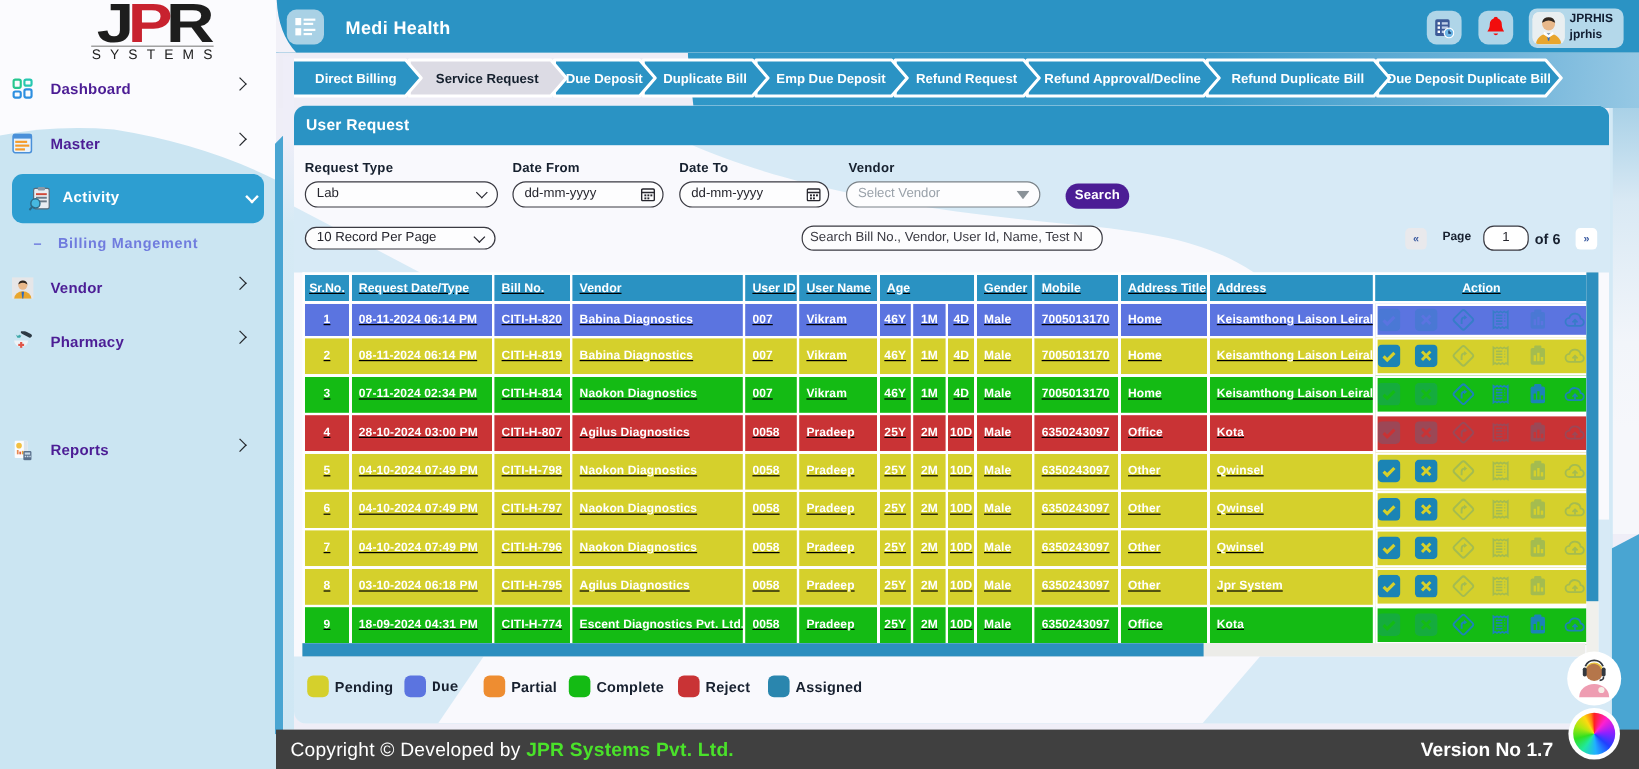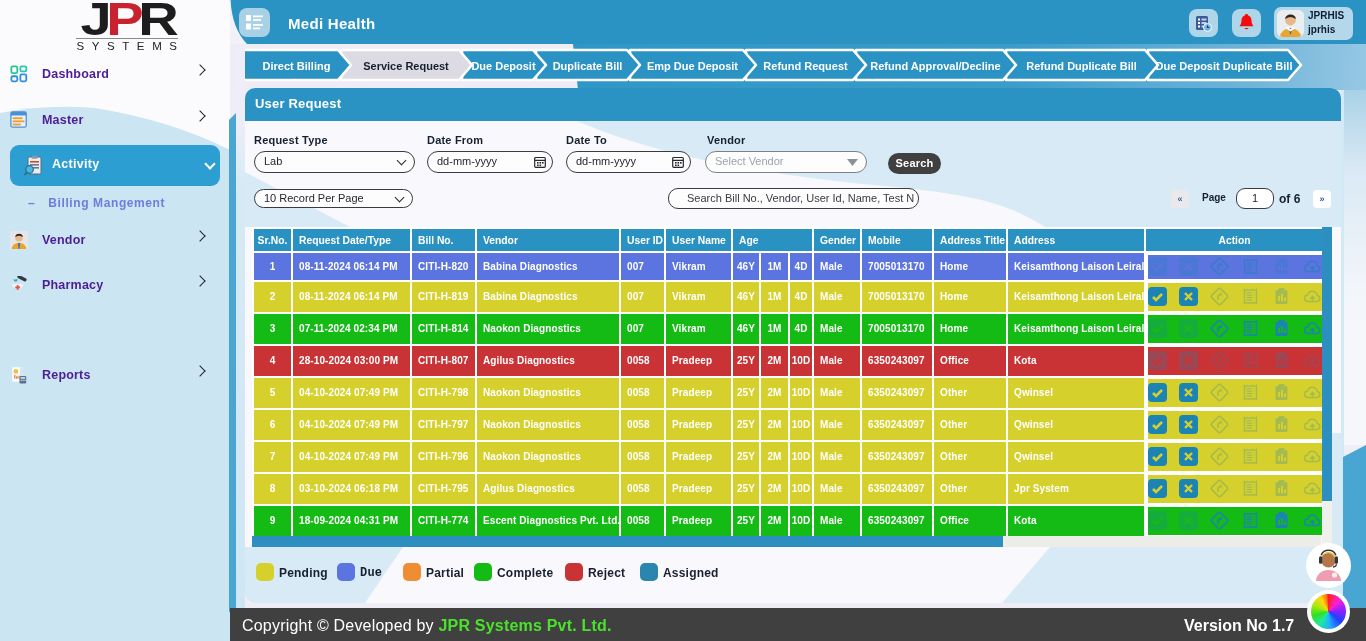--- a/index.html
+++ b/index.html
@@ -33,25 +33,25 @@
 #bczone-l { left:232px; top:44px; width:1134px; height:46px; background:#EEEDF6; }
 #bczone-r { left:573px; top:44px; width:793px; height:46px; background:linear-gradient(95deg,#2F97C7 0%,#3A9CCA 55%,#6FB3D9 85%,#96C8E4 100%); clip-path:polygon(0 0,100% 0,100% 100%,5px 100%); }
 
 
 #card { left:245px; top:88px; width:1096px; height:515px; background:#D8EAF6; border-radius:10px; overflow:hidden; }
 #orderbar { left:0; top:0; width:1096px; height:33px; background:#2A93C4; }
 #orderbar span { position:absolute; left:10px; top:8px; color:#fff; font-weight:bold; font-size:13px; letter-spacing:.2px; }
 .flabel { font-size:11px; font-weight:bold; color:#16202E; letter-spacing:.2px; }
 .fctrl { position:absolute; background:#FDFDFE; border:1.4px solid #3A3A42; border-radius:11px; font-size:11px; color:#26262E; }
 .selarrow { position:absolute; width:7px; height:7px; border-right:1.6px solid #26262E; border-bottom:1.6px solid #26262E; transform:rotate(45deg); }
-#searchbtn { position:absolute; left:643px; top:65px; width:53px; height:21px; background:#404040; border:none; border-radius:11px; color:#fff; font-weight:bold; font-size:11px; text-align:center; line-height:21px; letter-spacing:.2px; }
+#searchbtn { position:absolute; left:643px; top:65px; width:53px; height:21px; background:#4c1d95; border:none; border-radius:11px; color:#fff; font-weight:bold; font-size:11px; text-align:center; line-height:21px; letter-spacing:.2px; }
 
 
 #tblwrap { left:252px; top:227px; }
-table { border-collapse:collapse; table-layout:fixed; width:1071px; }
+table { border-collapse:collapse; table-layout:fixed; width:1071px;text-decoration:underline; }
 td,th { border:2px solid #fff; font-size:10px; overflow:hidden; white-space:nowrap; padding:0 0 0 6px; text-align:left; height:32px; }
 thead th { background:#2A92C2; color:#fff; font-weight:bold; height:24px; font-size:10.3px; letter-spacing:0; }
 tbody td { color:#fff; font-weight:bold; letter-spacing:.1px; }
 tbody tr:first-child td { height:27.7px; }
 tr.c-due td { background:#5B74E0; }
 tr.c-pen td { background:#D5D02C; }
 tr.c-com td { background:#14BB14; }
 tr.c-rej td { background:#C93335; }
 .tc { text-align:center; padding:0 !important; }
 .acticons { display:flex; gap:12px; justify-content:center; align-items:center; padding:0 !important; }
@@ -287,21 +287,21 @@
           <rect x="5.5" y="8.5" width="1.6" height="1.6" fill="#26262E"></rect>
         </svg></div>
     <div class="abs fctrl" style="left:460px;top:63px;width:162px;height:22px;line-height:19px;padding-left:9px;color:#9AA2AA;border-color:#7A8288;">Select Vendor
       <svg style="position:absolute;right:8px;top:7px" width="11" height="7">
           <polygon points="0,0 11,0 5.5,7" fill="#8A9298"></polygon>
         </svg></div>
     <div class="abs" id="searchbtn">Search</div>
 
     <div class="abs fctrl" style="left:9px;top:101px;width:159px;height:19px;line-height:16px;padding-left:9px;font-size:11px;">10 Record Per Page
       <span class="selarrow" style="left:141px;top:4px;"></span></div>
-    <div class="abs fctrl" style="left:423px;top:100px;width:251px;height:21px;line-height:18px;padding-left:18px;font-size:11px;border-radius:10px;color:#3A3A42;">Search Bill No., Vendor, User Id, Name, Test N</div>
+    <div class="abs fctrl" style="left:423px;top:100px;width:251px;height:21px;line-height:18px;padding-left:6px;font-size:11px;border-radius:10px;color:#3A3A42;">Search Bill No., Vendor, User Id, Name, Test N</div>
     <div class="abs" style="left:926px;top:102px;width:18px;height:18px;background:#E9E9EC;border-radius:4px;text-align:center;line-height:18px;font-size:9px;color:#3A5AA0;font-weight:bold;">«</div>
     <div class="abs" style="left:957px;top:104px;font-size:10px;font-weight:bold;color:#17202F;">Page</div>
     <div class="abs" style="left:991px;top:100px;width:38px;height:21px;background:#fff;border:1.4px solid #3A3A42;border-radius:9px;text-align:center;line-height:19px;font-size:11px;color:#26262E;">1</div>
     <div class="abs" style="left:1034px;top:104px;font-size:12px;font-weight:bold;color:#17202F;">of 6</div>
     <div class="abs" style="left:1068px;top:102px;width:18px;height:18px;background:#fff;border-radius:4px;text-align:center;line-height:18px;font-size:9px;color:#3A5AA0;font-weight:bold;">»</div>
   </div>
 
   <div class="abs" id="tblwrap">
       <table>
         <colgroup>

